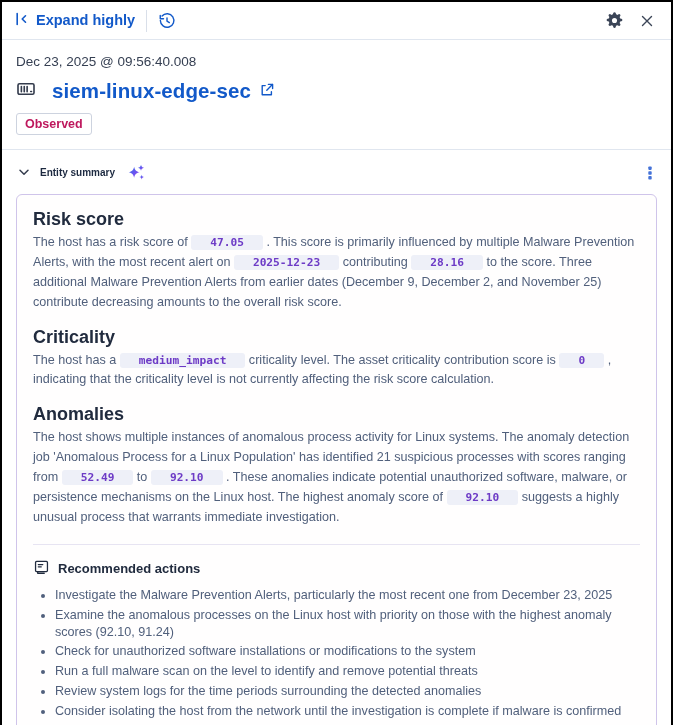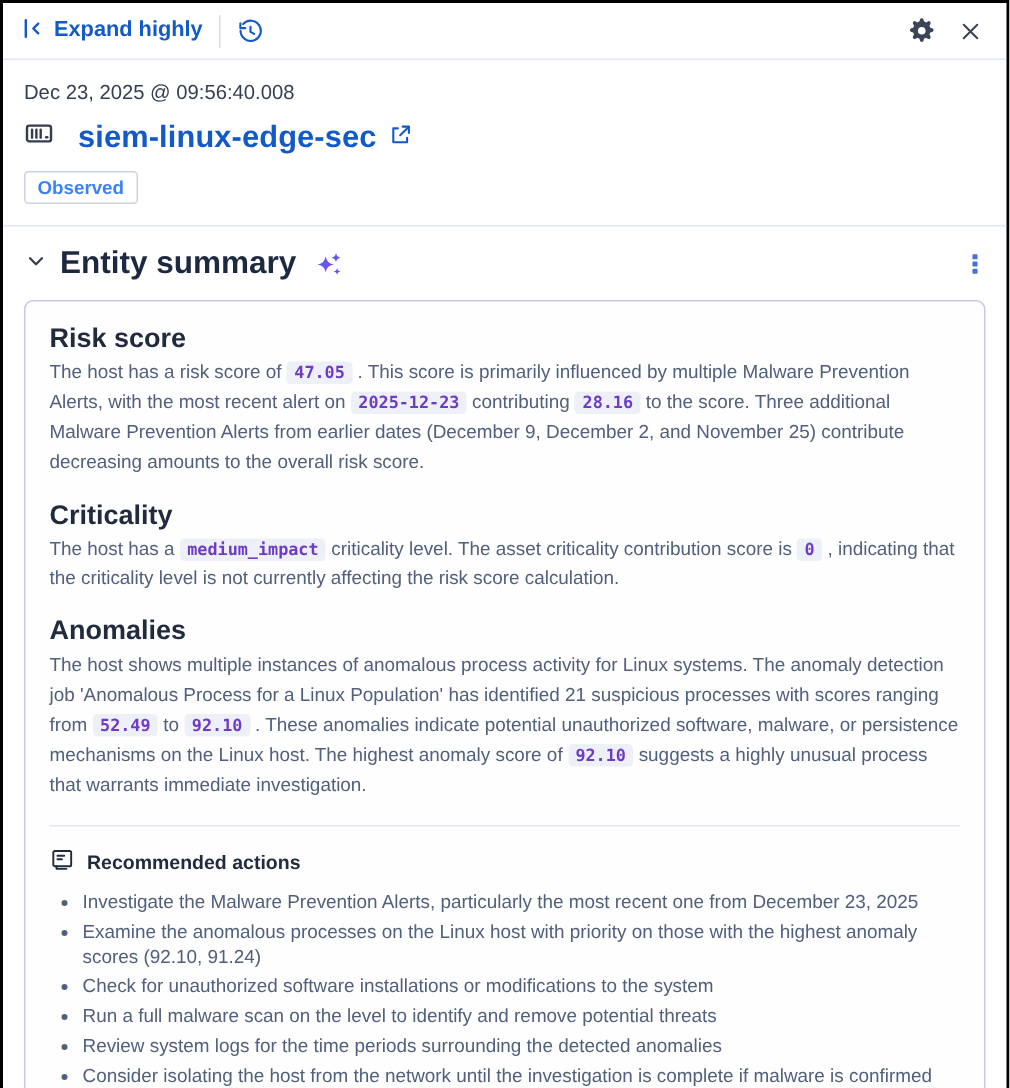--- a/index.html
+++ b/index.html
@@ -24,35 +24,35 @@
   .topbar-right{display:flex;align-items:center;gap:16px;}
   .icon-btn{background:none;border:none;padding:0;margin:0;cursor:pointer;display:inline-flex;align-items:center;gap:6px;line-height:0;}
   .expand-btn{color:var(--primary);font-family:"Liberation Sans", sans-serif;font-size:14.5px;font-weight:700;line-height:1;}
   .vdiv{width:1px;height:22px;background:#d9dfe9;}
 
   
   .pad{padding:0 14px;}
   .timestamp{margin-top:14px;font-size:13.5px;color:#353f52;}
   .title-row{margin-top:10px;display:flex;align-items:center;gap:16px;}
   .entity-link{display:inline-flex;align-items:center;gap:8px;text-decoration:none;color:var(--primary);font-size:20.5px;font-weight:700;letter-spacing:.1px;}
-  .badge{display:inline-flex;margin-top:10px;padding:3px 8px;border:1px solid #cdd3df;border-radius:3px;background:#fff;font-size:12.5px;font-weight:600;color:#3b82f6;}
+  .badge{display:inline-flex;margin-top:10px;padding:3px 8px;border:1px solid #cdd3df;border-radius:3px;background:#fff;font-size:12.5px;font-weight:600;color:#be185d;}
   .full-divider{border:none;border-top:1px solid var(--divider);margin:14px 0 0;}
 
   
   .summary-head{margin-top:13px;display:flex;align-items:center;}
-  .summary-toggle{background:none;border:none;padding:0;cursor:pointer;display:inline-flex;align-items:center;gap:8px;font-family:"Liberation Sans", sans-serif;font-size:21px;font-weight:700;color:#1c2940;}
+  .summary-toggle{background:none;border:none;padding:0;cursor:pointer;display:inline-flex;align-items:center;gap:8px;font-family:"Liberation Sans", sans-serif;font-size:10px;font-weight:700;color:#1c2940;}
   .summary-toggle .sparkles{margin-left:4px;line-height:0;}
   .summary-spacer{flex:1;}
 
   
   .card{margin:12px 0 14px;border:1px solid var(--card-border);border-radius:6px;padding:14px 16px 12px;background:#fffefe;}
   .section{margin-bottom:14px;}
   .section h4{margin:0 0 3px;font-size:18px;font-weight:700;color:var(--heading);}
   .section p{margin:0;font-size:12.6px;line-height:1.58;color:var(--body);}
-  code.chip{font-family:"DejaVu Sans Mono", monospace;font-size:11.2px;font-weight:700;color:var(--code-text);background:var(--code-bg);padding:1px 5px;border-radius:3px;white-space:nowrap;}
+  code.chip{font-family:"DejaVu Sans Mono", monospace;font-size:11.2px;font-weight:700;color:var(--code-text);background:var(--code-bg);padding:1px 19px;border-radius:3px;white-space:nowrap;}
   .card-divider{border:none;border-top:1px solid #e7e4f2;margin:16px 0 14px;}
 
   .actions-head{display:flex;align-items:center;gap:8px;font-size:13px;font-weight:700;color:var(--heading);}
   .actions-list{margin:8px 0 0;padding-left:22px;}
   .actions-list li{font-size:12.6px;line-height:1.34;color:var(--body);margin-bottom:3px;}
 
   .card-footer{display:flex;align-items:center;justify-content:space-between;margin-top:16px;}
   .gen-text{font-size:13px;color:var(--muted);}
   .footer-icons{display:flex;align-items:center;gap:18px;}
 </style>

